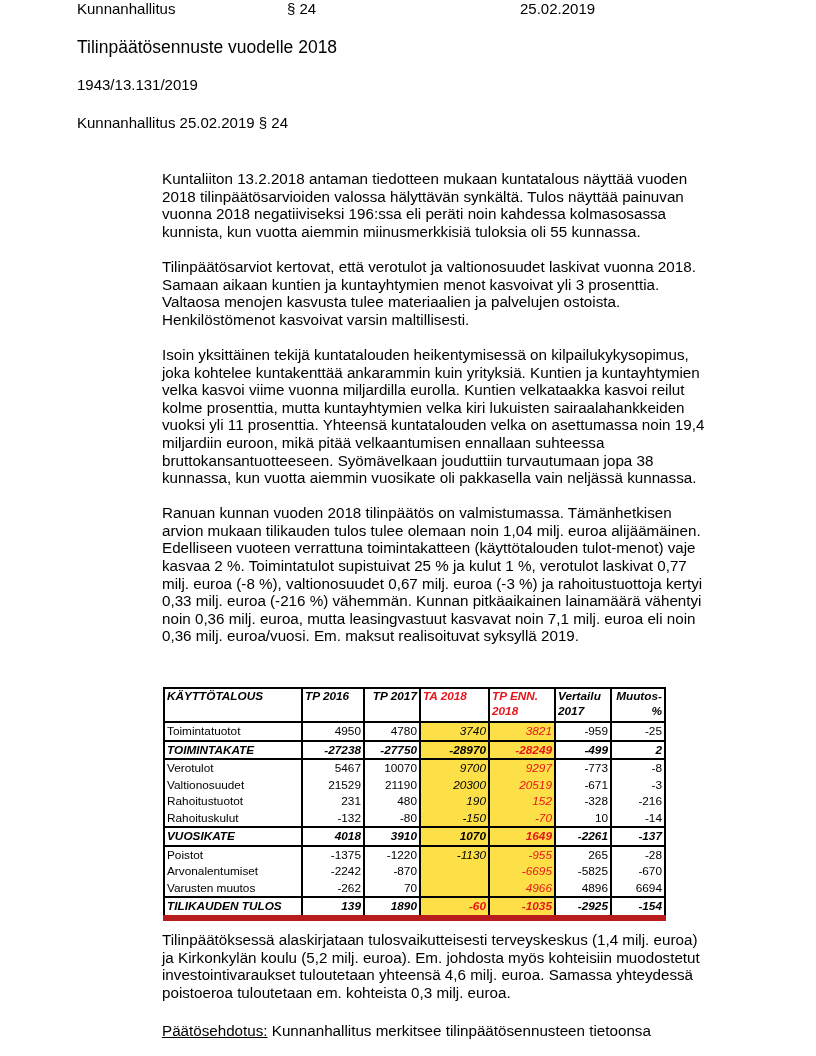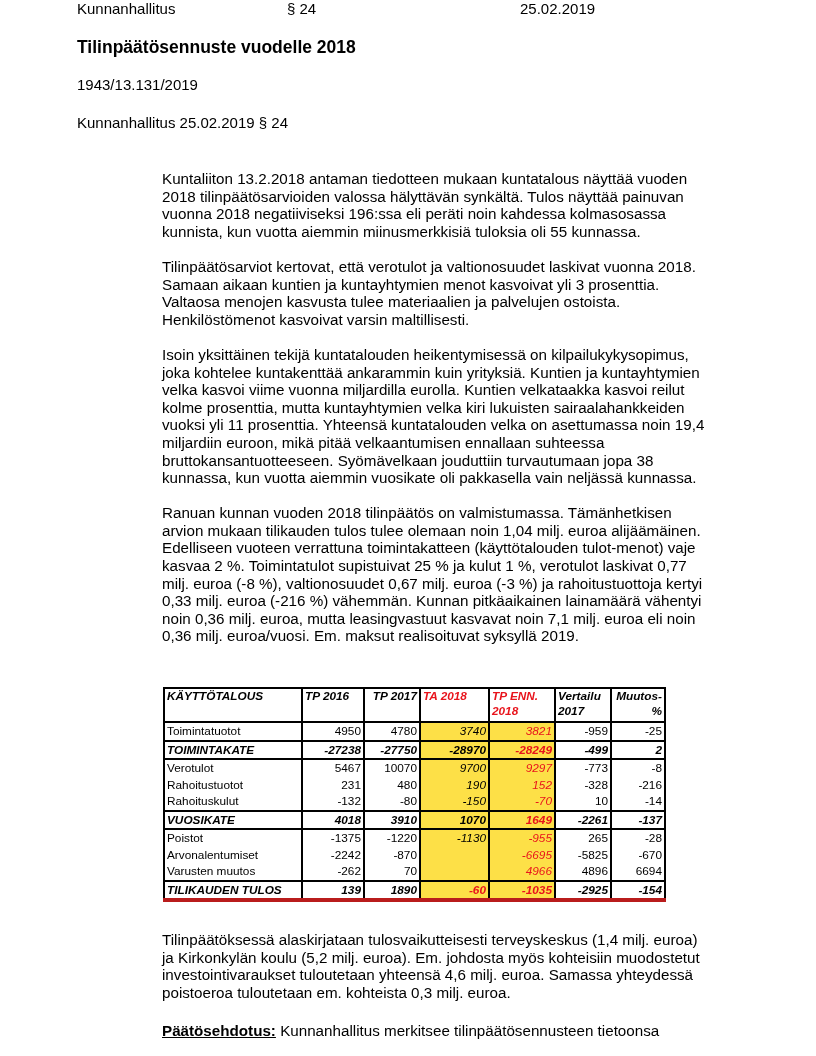--- a/index.html
+++ b/index.html
@@ -1,38 +1,38 @@
 <!DOCTYPE html>
 <html><head>
 <meta charset="utf-8">
 <style>
   html, body { margin: 0; padding: 0; background: #ffffff; }
   body { width: 816px; height: 1056px; position: relative; overflow: hidden;
          font-family: "Liberation Sans", sans-serif; color: #000; }
   .hdr { position: absolute; top: 0; font-size: 15px; line-height: 18px; }
-  .title { position: absolute; left: 77px; top: 37px; font-size: 17.5px; font-weight: bold; }
+  .title { position: absolute; left: 77px; top: 37px; font-size: 17.5px; font-weight: normal; }
   .ref { position: absolute; left: 77px; top: 76px; font-size: 15px; }
   .meeting { position: absolute; left: 77px; top: 114px; font-size: 15px; }
   .body { position: absolute; left: 162px; width: 560px; font-size: 15.2px; line-height: 17.6px; }
   .body p { margin: 0 0 17.6px 0; white-space: pre-line; }
   table.fin { position: absolute; left: 163px; top: 687px; border-collapse: collapse;
               font-size: 11.8px; line-height: 14.5px; }
   table.fin td { padding: 0 2px; border-left: 2px solid #000; border-right: 2px solid #000; height: 16.5px; white-space: nowrap; }
   table.fin td.num { text-align: right; }
   table.fin tr.head td { font-weight: bold; font-style: italic; vertical-align: top; height: 32px; border-top: 2px solid #000; border-bottom: 2px solid #000; }
   table.fin tr.sum td { font-weight: bold; font-style: italic; border-top: 2px solid #000; border-bottom: 2px solid #000; }
-  table.fin tr.last td { border-bottom: 4px solid #b91c1c; }
+  table.fin tr.last td { border-bottom: 6px solid #b91c1c; }
   .yel { background: #fde047; }
   .red { color: #e8141c; }
   .it { font-style: italic; }
   .c0 { width: 132px; } .c1 { width: 56px; } .c2 { width: 50px; text-align: right; } .c3 { width: 63px; }
   .c4 { width: 60px; } .c5 { width: 50px; } .c6 { width: 48px; text-align: right; }
   .after { position: absolute; left: 162px; top: 931px; width: 570px; font-size: 15.2px; line-height: 17.6px; white-space: pre-line; }
   .proposal { position: absolute; left: 162px; top: 1022px; font-size: 15.2px; line-height: 17.6px; }
-  .proposal .lbl { font-weight: bold; text-decoration: underline; }
+  .proposal .lbl { font-weight: normal; text-decoration: underline; }
 </style>
 </head>
 <body>
 
 <div class="hdr" style="left:77px">Kunnanhallitus</div>
 <div class="hdr" style="left:287px">§ 24</div>
 <div class="hdr" style="left:520px">25.02.2019</div>
 
 <div class="title">Tilinpäätösennuste vuodelle 2018</div>
 <div class="ref">1943/13.131/2019</div>
@@ -97,20 +97,29 @@
       <tr>
         <td>Verotulot</td>
         <td class="num">5467</td>
         <td class="num">10070</td>
         <td class="num yel it">9700</td>
         <td class="num yel it red">9297</td>
         <td class="num">-773</td>
         <td class="num">-8</td>
       </tr>
       <tr>
+        <td>Valtionosuudet</td>
+        <td class="num">21529</td>
+        <td class="num">21190</td>
+        <td class="num yel it">20300</td>
+        <td class="num yel it red">20519</td>
+        <td class="num">-671</td>
+        <td class="num">-3</td>
+      </tr>
+      <tr>
         <td>Rahoitustuotot</td>
         <td class="num">231</td>
         <td class="num">480</td>
         <td class="num yel it">190</td>
         <td class="num yel it red">152</td>
         <td class="num">-328</td>
         <td class="num">-216</td>
       </tr>
       <tr>
         <td>Rahoituskulut</td>

